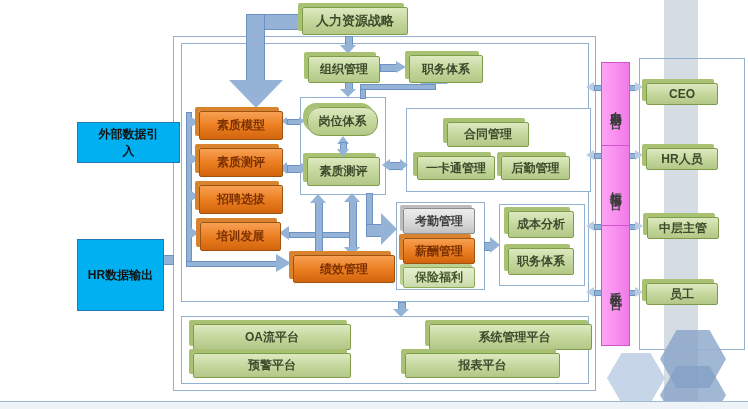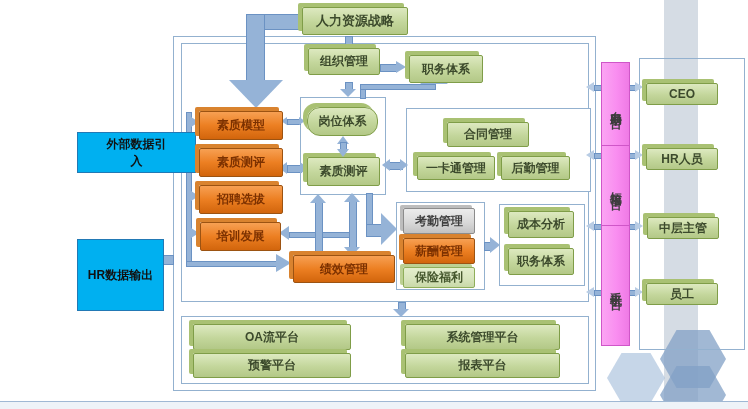--- a/index.html
+++ b/index.html
@@ -137,24 +137,24 @@
   <div class="shaft" style="left:628px;top:224px;width:7px;height:4px;"></div>
   <div class="tri" style="left:635px;top:221px;border-top:5px solid transparent;border-bottom:5px solid transparent;border-left:8px solid #b8cce4;"></div>
 
   <div class="tri" style="left:586px;top:287px;border-top:5px solid transparent;border-bottom:5px solid transparent;border-right:8px solid #b8cce4;"></div>
   <div class="shaft" style="left:594px;top:290px;width:7px;height:4px;"></div>
   <div class="shaft" style="left:628px;top:290px;width:7px;height:4px;"></div>
   <div class="tri" style="left:635px;top:287px;border-top:5px solid transparent;border-bottom:5px solid transparent;border-left:8px solid #b8cce4;"></div>
 
   <div class="b3d g3d" style="left:302px;top:7px;width:104px;height:26px;font-size:13px;">人力资源战略</div>
 
-  <div class="cyan" style="left:77px;top:132px;width:69px;height:39px;padding:0 24px;white-space:normal;">外部数据引入</div>
+  <div class="cyan" style="left:77px;top:122px;width:69px;height:39px;padding:0 16px;white-space:normal;">外部数据引入</div>
   <div class="cyan" style="left:77px;top:239px;width:69px;height:38px;padding:16px 8px;white-space:normal;">HR数据输出</div>
 
-  <div class="b3d g3d" style="left:308px;top:48px;width:70px;height:25px;">组织管理</div>
+  <div class="b3d g3d" style="left:308px;top:56px;width:70px;height:25px;">组织管理</div>
   <div class="b3d g3d" style="left:409px;top:55px;width:72px;height:26px;">职务体系</div>
 
   <div class="b3d g3d" style="left:307px;top:107px;width:69px;height:27px;border-radius:13px;">岗位体系</div>
   <div class="b3d g3d" style="left:307px;top:157px;width:71px;height:27px;">素质测评</div>
   <div class="tri" style="left:337px;top:136px;border-left:6px solid transparent;border-right:6px solid transparent;border-bottom:8px solid #95b3d7;z-index:8;"></div>
   <div class="shaft" style="left:340px;top:142px;width:5px;height:8px;z-index:8;"></div>
   <div class="tri" style="left:337px;top:149px;border-left:6px solid transparent;border-right:6px solid transparent;border-top:8px solid #95b3d7;z-index:8;"></div>
 
   <div class="b3d o3d" style="left:199px;top:111px;width:82px;height:27px;">素质模型</div>
   <div class="b3d o3d" style="left:199px;top:148px;width:82px;height:27px;">素质测评</div>
@@ -168,21 +168,21 @@
 
   <div class="b3d gy3d" style="left:403px;top:208px;width:70px;height:24px;">考勤管理</div>
   <div class="b3d o3d" style="left:403px;top:238px;width:70px;height:24px;">薪酬管理</div>
   <div class="b3d lg3d" style="left:403px;top:267px;width:70px;height:19px;">保险福利</div>
 
   <div class="b3d g3d" style="left:508px;top:211px;width:64px;height:25px;">成本分析</div>
   <div class="b3d g3d" style="left:508px;top:248px;width:64px;height:25px;">职务体系</div>
 
   <div class="b3d g3d" style="left:193px;top:324px;width:156px;height:24px;">OA流平台</div>
   <div class="b3d g3d" style="left:193px;top:353px;width:156px;height:23px;">预警平台</div>
-  <div class="b3d g3d" style="left:405px;top:324px;width:153px;height:24px;">系统管理平台</div>
+  <div class="b3d g3d" style="left:429px;top:324px;width:153px;height:24px;padding-left:8px;">系统管理平台</div>
   <div class="b3d g3d" style="left:405px;top:353px;width:153px;height:23px;">报表平台</div>
 
   <div class="chan" style="left:601px;top:62px;width:27px;height:83px;">
       <span>自助平台</span>
     </div>
   <div class="chan" style="left:601px;top:145px;width:27px;height:80px;">
       <span>短信平台</span>
     </div>
   <div class="chan" style="left:601px;top:225px;width:27px;height:119px;">
       <span>手机平台</span>

